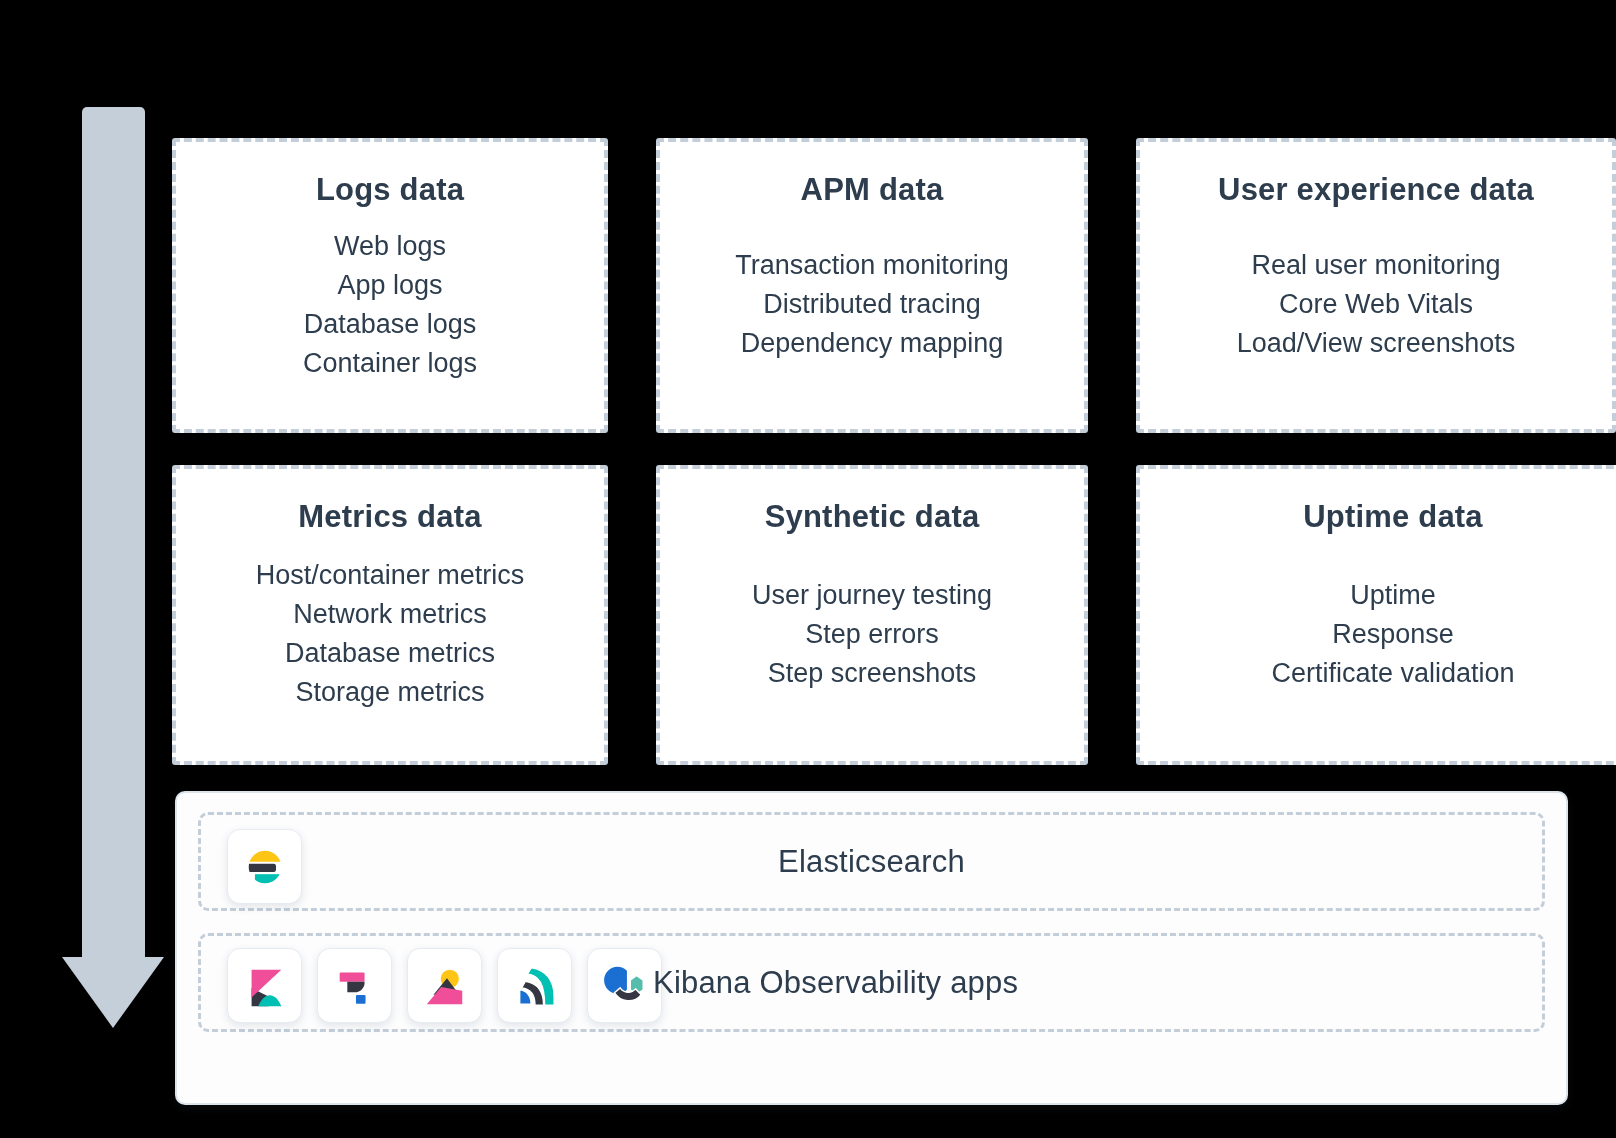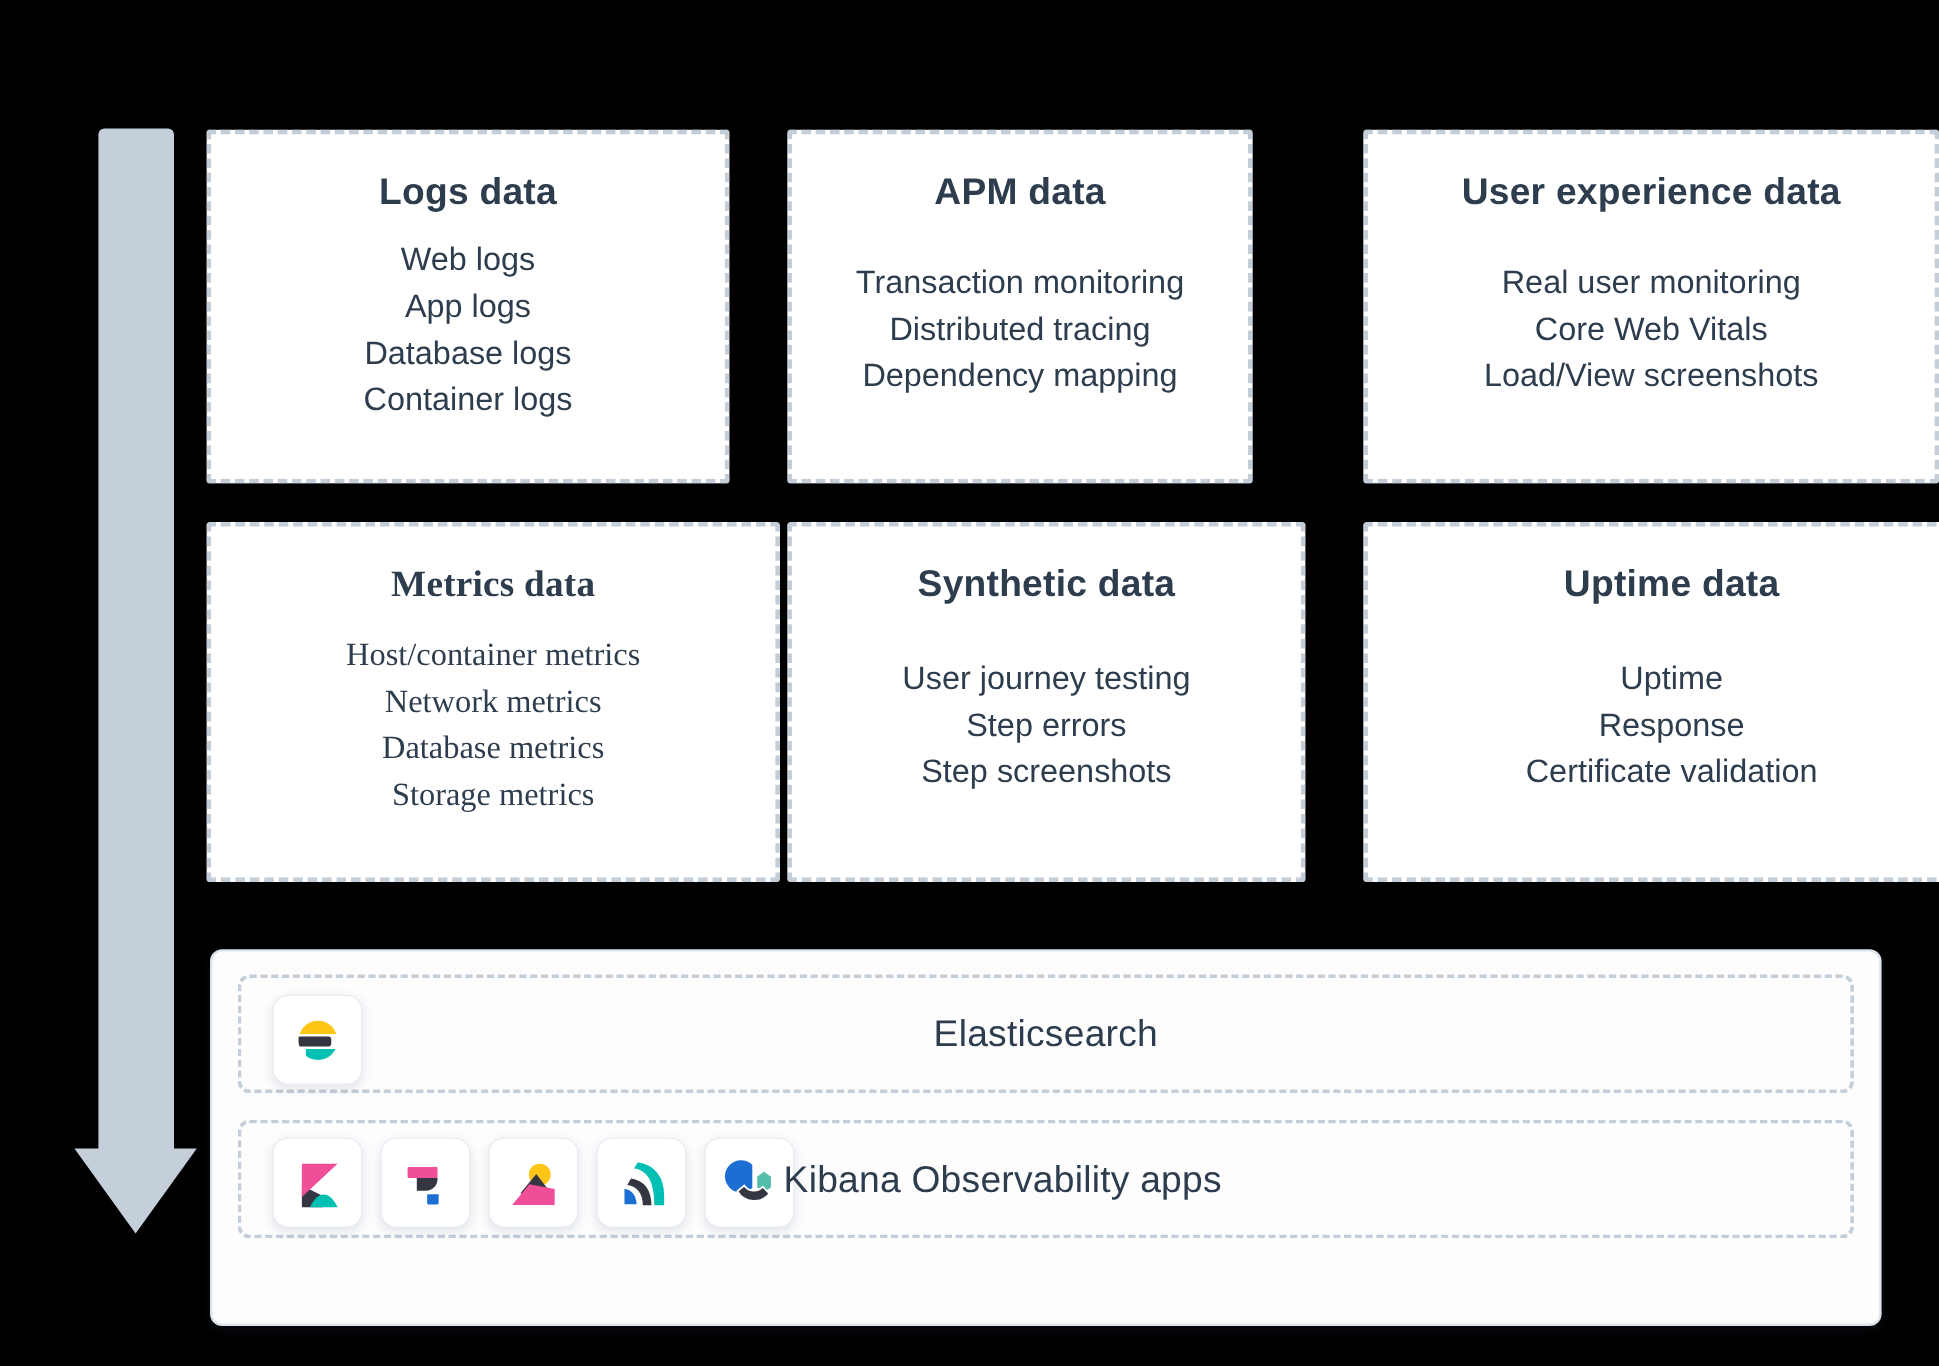--- a/index.html
+++ b/index.html
@@ -20,36 +20,36 @@
   .arrow-head{
     position:absolute;left:62px;top:957px;width:0;height:0;
     border-left:51px solid transparent;border-right:51px solid transparent;
     border-top:71px solid var(--arrow,#c4cfda);
   }
 
   
   .dbox{
     position:absolute;background:#fff;border:4px dashed var(--dash,#c3ced9);
     border-radius:3px;box-sizing:border-box;
-    display:flex;flex-direction:column;align-items:stretch;text-align:center;
+    display:flex;flex-direction:column;align-items:stretch;text-align:center;margin-top:30px;
   }
   .dbox .title{
     margin-top:28px;font-size:31px;font-weight:700;line-height:40px;
     letter-spacing:.2px;
   }
   .dbox .items{
     flex:1;display:flex;flex-direction:column;justify-content:center;
     padding-bottom:30px;
   }
   .dbox .item{font-size:27px;line-height:39px;}
 
   .pos-r1c1{left:172px;top:108px;width:436px;height:295px;}
-  .pos-r1c2{left:656px;top:108px;width:388px;height:295px;}
+  .pos-r1c2{left:656px;top:108px;width:432px;height:295px;}
   .pos-r1c3{left:1136px;top:108px;width:480px;height:295px;}
-  .pos-r2c1{left:172px;top:435px;width:478px;height:300px;font-family:Liberation Serif, serif;}
+  .pos-r2c1{left:172px;top:435px;width:436px;height:300px;}
   .pos-r2c2{left:656px;top:435px;width:432px;height:300px;}
   .pos-r2c3{left:1136px;top:435px;width:514px;height:300px;}
 
   
   .stack-panel{
     position:absolute;left:175px;top:791px;width:1393px;height:314px;
     background:var(--panel_bg,#fdfdfe);
     border:2px solid var(--panel_border,#dbe3eb);
     border-radius:10px;box-sizing:border-box;
     box-shadow:0 4px 10px rgba(20,30,40,.35);

